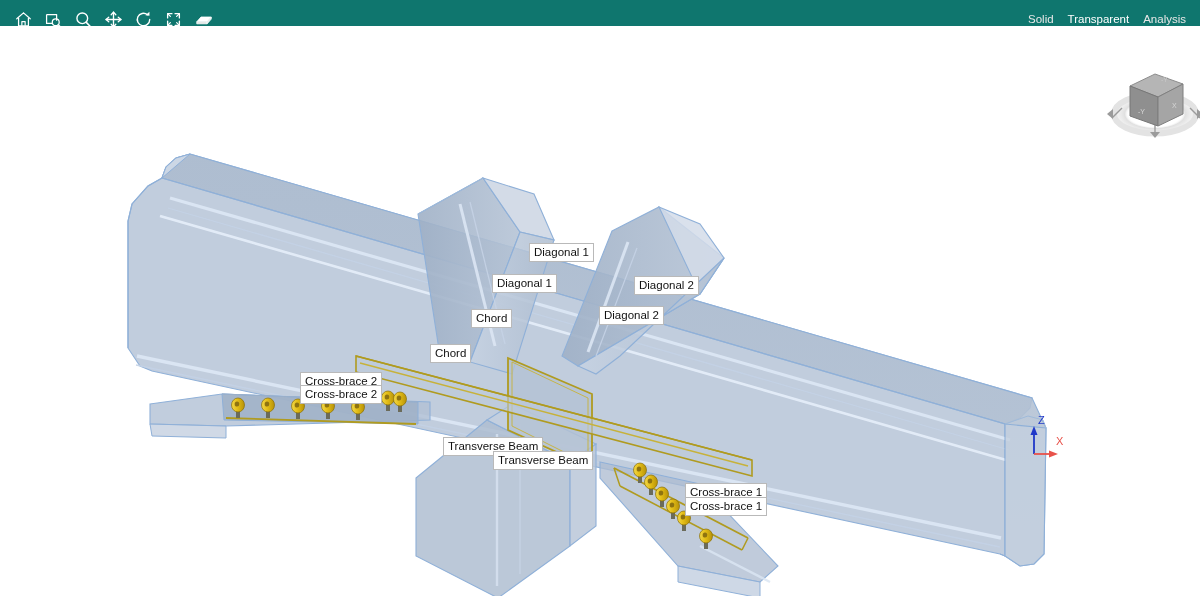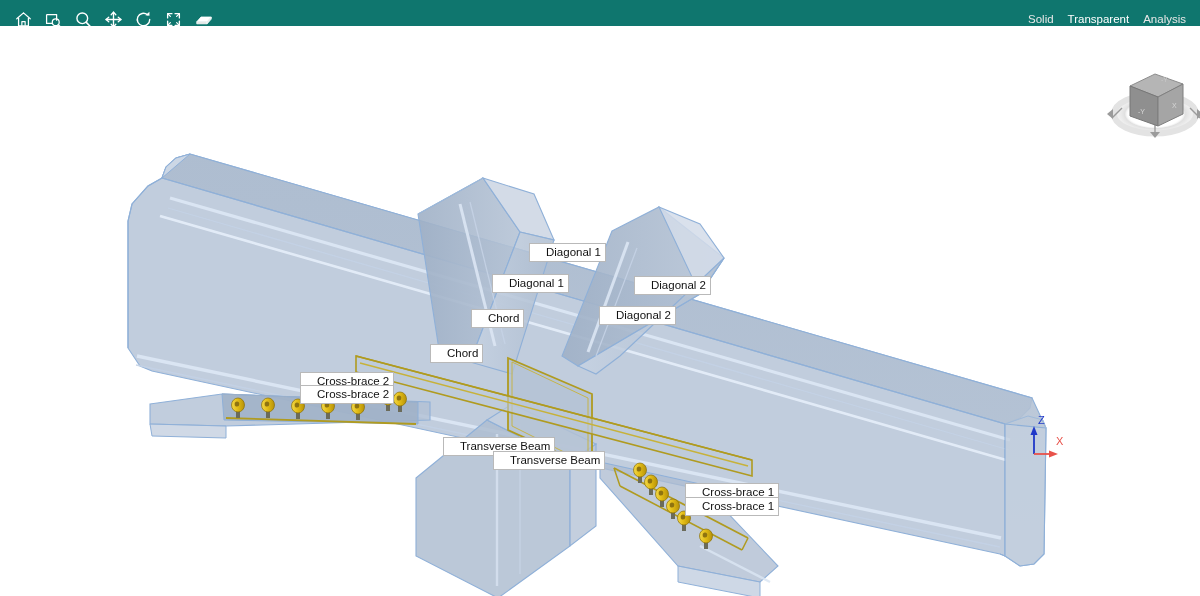--- a/index.html
+++ b/index.html
@@ -55,21 +55,21 @@
   #scene{position:absolute;left:0;top:0;width:1200px;height:570px;}
 
   
   .lbl{
     position:absolute;
     background:#ffffff;
     border:1px solid #b9b9b9;
     color:#111;
     font-size:11.5px;
     line-height:14px;
-    padding:1px 4px 2px 16px;
+    padding:1px 4px 2px 4px;
     white-space:nowrap;
     box-sizing:border-box;
     cursor:default;
   }
 </style>
 </head>
 <body>
 
 <div id="toolbar">
   <div id="toolbar-left">

